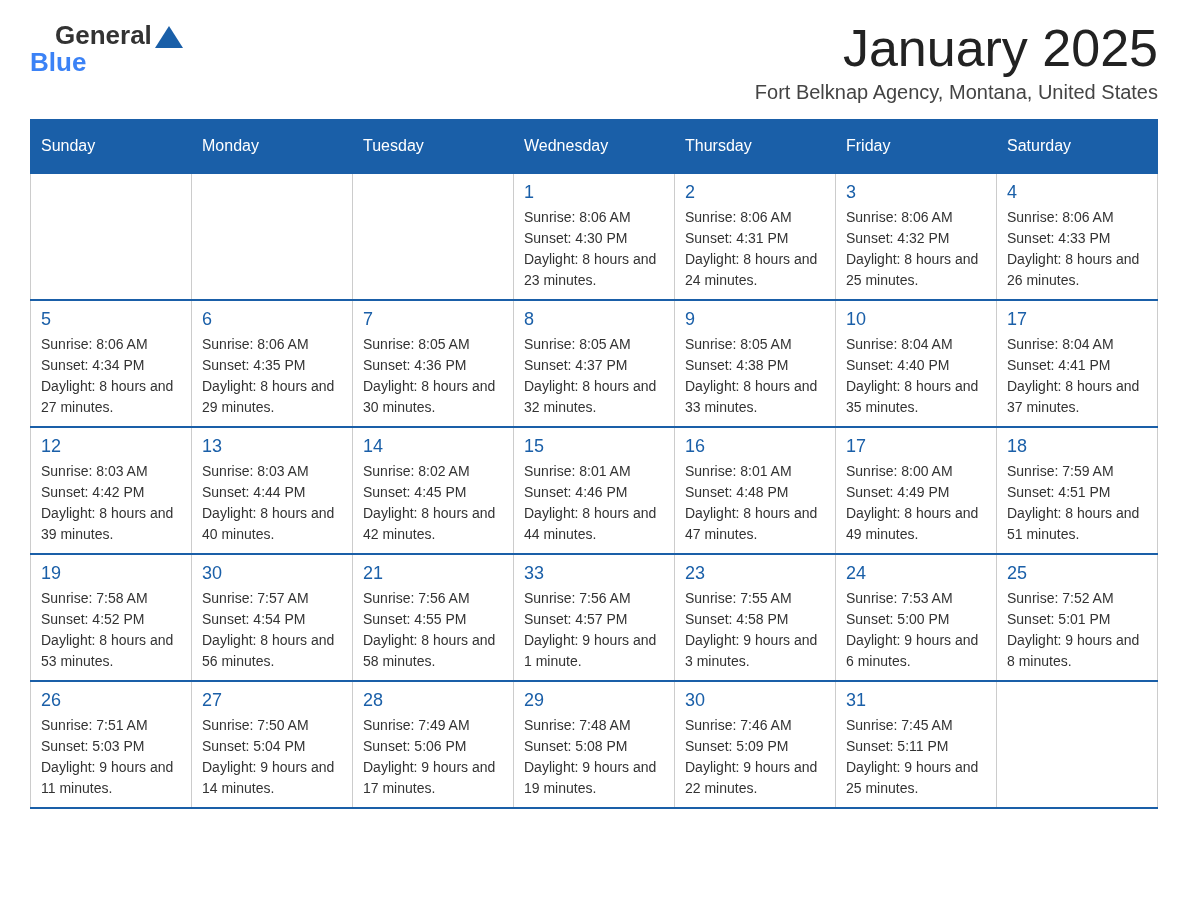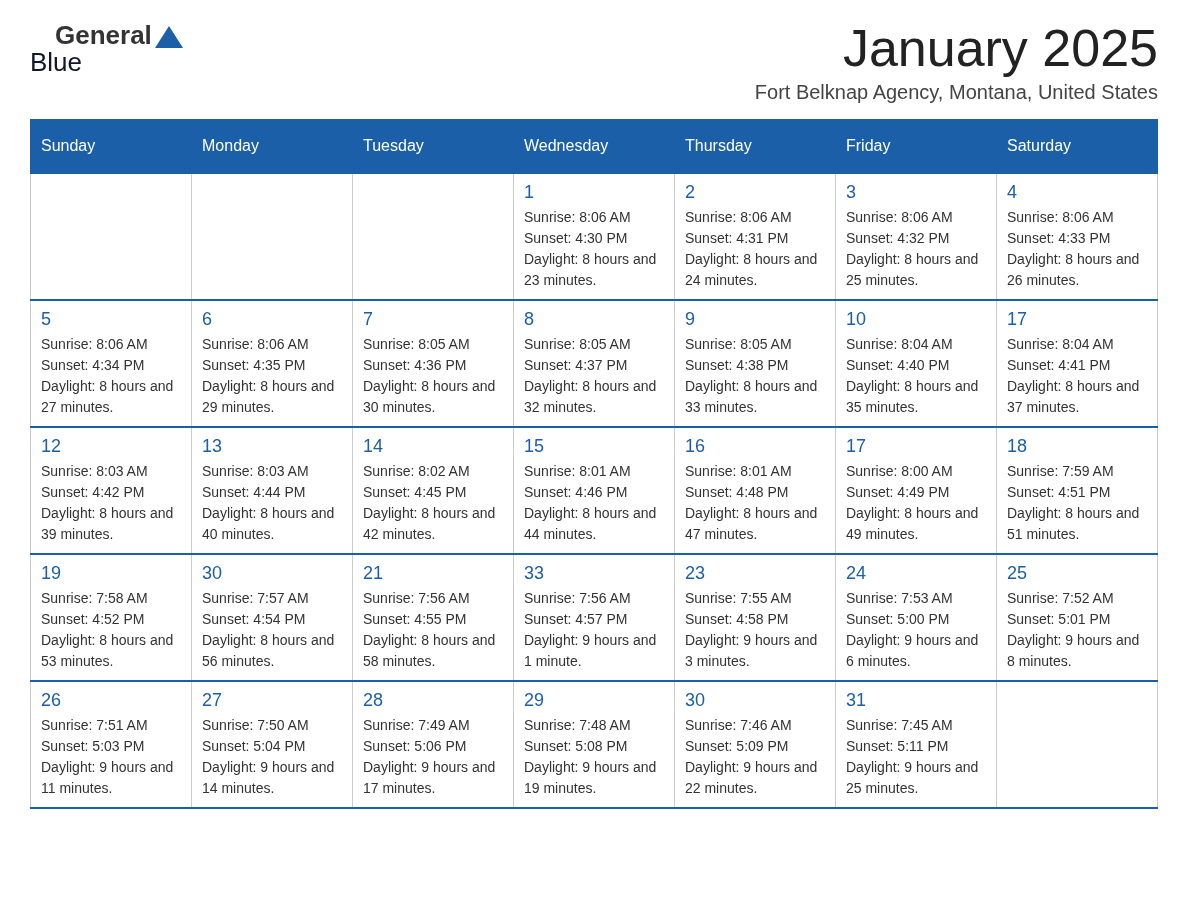--- a/index.html
+++ b/index.html
@@ -107,21 +107,21 @@
 
 <div class="header">
   <div class="logo-wrapper">
     <div class="logo-line1">
       <span style="color:#333; font-weight:bold; font-size:26px;">General</span>
       <svg width="28" height="22" viewBox="0 0 28 22" style="margin-left:3px; margin-top:2px;">
         <polygon points="0,22 14,0 28,22" fill="#1a5fa8"></polygon>
       </svg>
     </div>
     <div class="logo-line2">
-      <span style="color:#0f172a; font-weight:normal; font-size:26px;">Blue</span>
+      <span style="color:#3b82f6; font-weight:bold; font-size:26px;">Blue</span>
     </div>
   </div>
 
   <div class="title-section">
     <div class="main-title">January 2025</div>
     <div class="subtitle">Fort Belknap Agency, Montana, United States</div>
   </div>
 </div>
 
 <table class="calendar">

